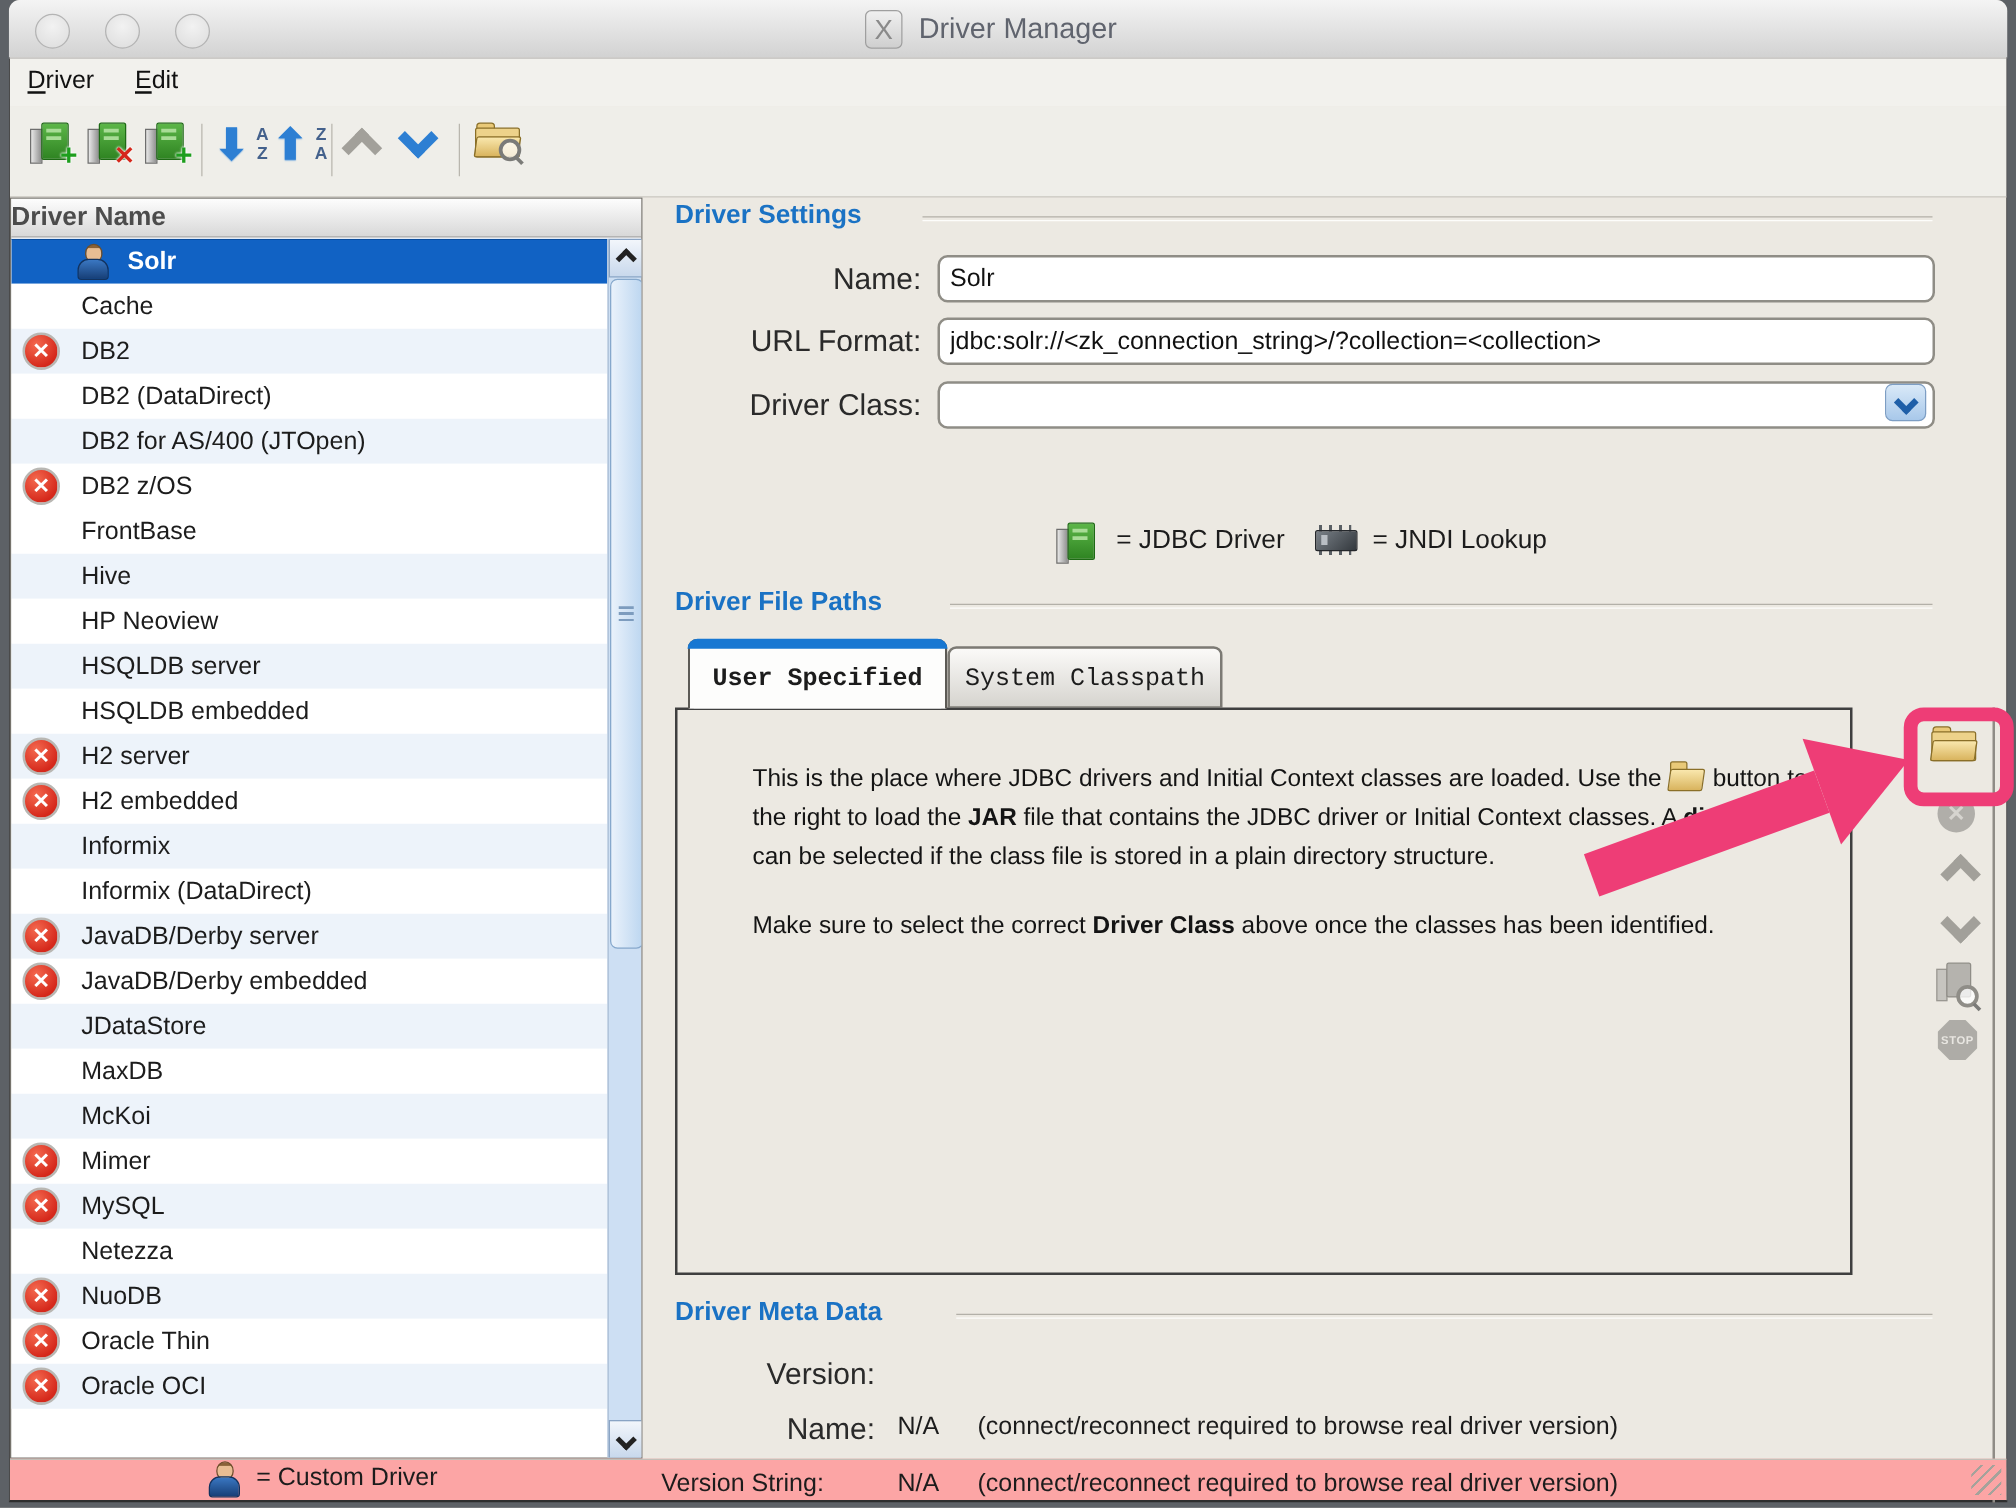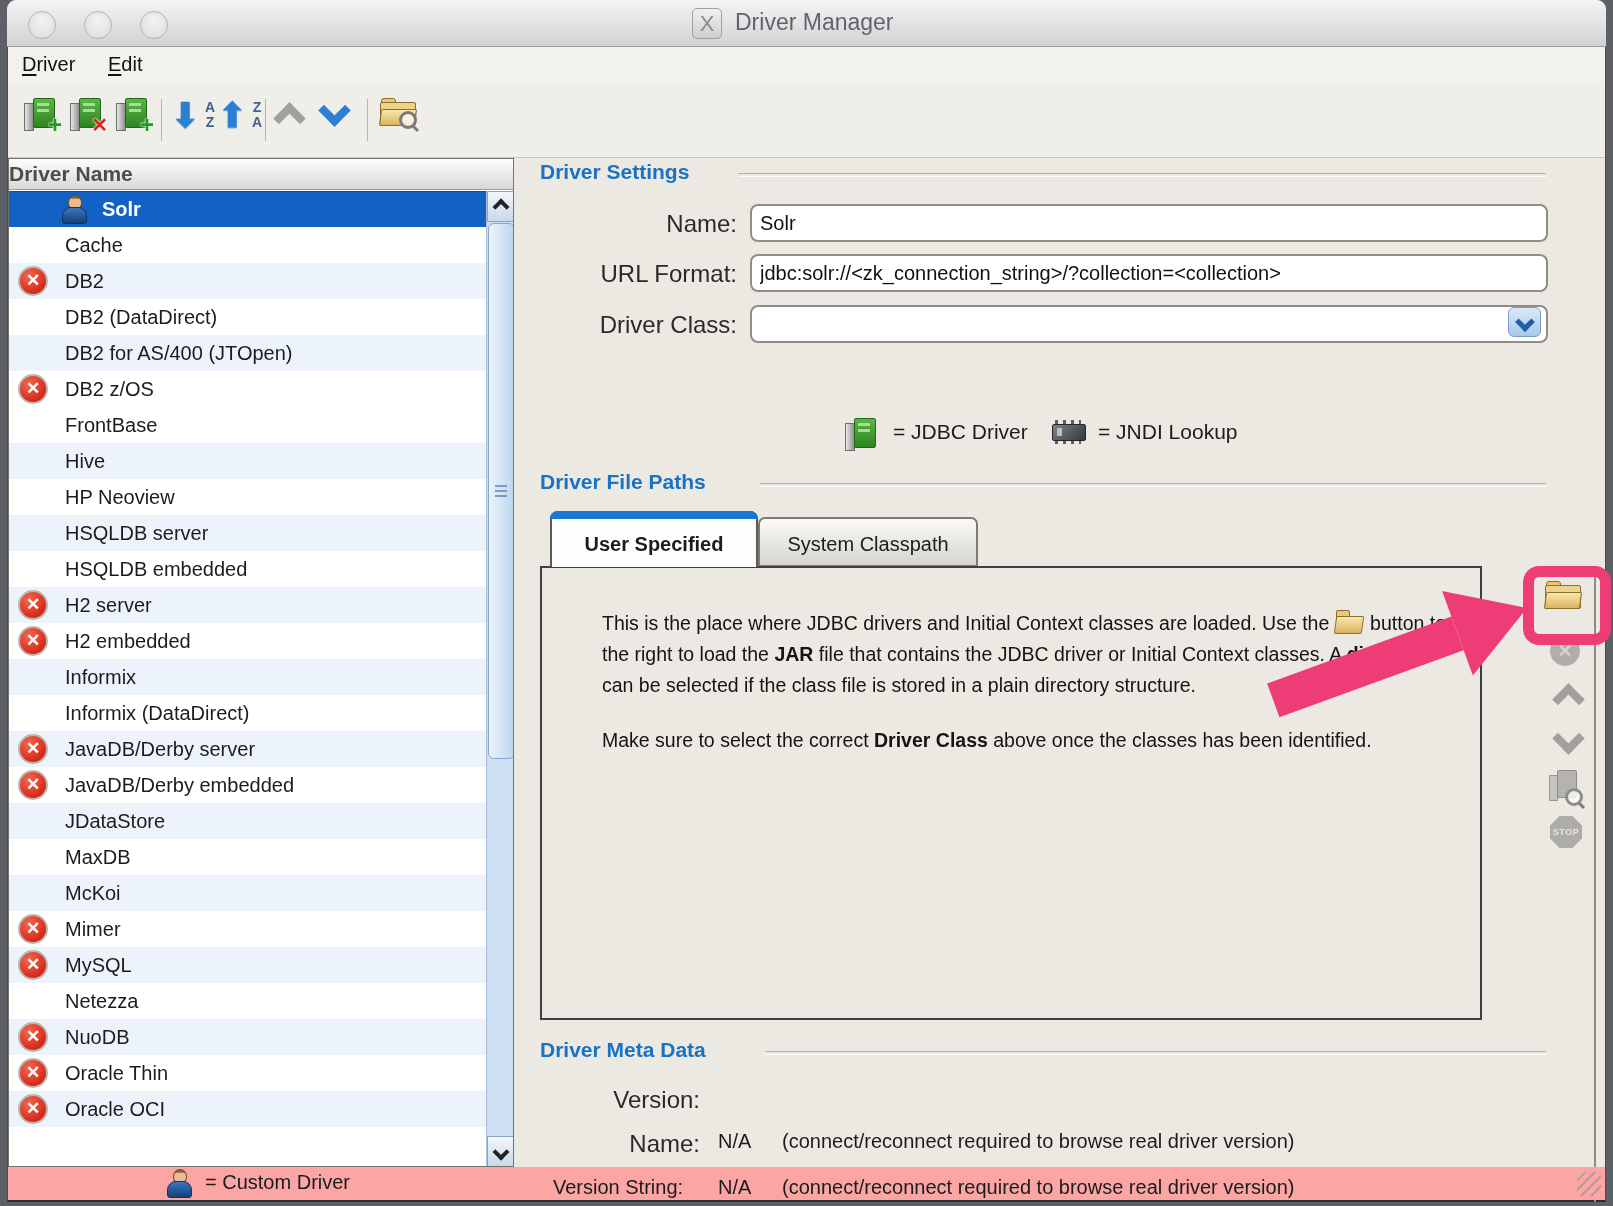--- a/index.html
+++ b/index.html
@@ -125,21 +125,21 @@
   .flabel{position:absolute;font-size:24px;color:#2a2a2a;text-align:right;}
   .field{position:absolute;height:34px;background:#fff;border:2px solid #8f8d86;border-radius:8px;
      font-size:20px;padding:0 8px;font-family:"Liberation Sans",sans-serif;color:#111;}
   #combobtn{left:1508px;top:307px;width:33px;height:30px;border-radius:6px;
      background:linear-gradient(#d9e9f8,#a8c8ea);border:1px solid #7d9ec4;text-align:center;}
   #combobtn .chev{width:9px;height:9px;border-width:5px 5px 0 0;border-color:#1f5fa8;margin-top:7px;}
 
   .legendtext{position:absolute;font-size:21px;color:#1c1c1c;white-space:nowrap;}
 
   
-  .tab{position:absolute;font-size:20px;text-align:center;box-sizing:border-box;}
+  .tab{position:absolute;font-size:20px;text-align:center;box-sizing:border-box;font-family:Liberation Mono, monospace;}
   #tab-active{left:550px;top:511px;width:208px;height:56px;background:#fdfdfc;border:2px solid #5c5a55;
      border-bottom:none;border-radius:8px 8px 0 0;font-weight:bold;line-height:62px;z-index:2;}
   #tab-active .bluebar{position:absolute;left:-2px;top:-2px;width:208px;height:8px;background:#1777d2;
      border-radius:8px 8px 0 0;}
   #tab-inactive{left:758px;top:517px;width:220px;height:50px;background:linear-gradient(#fbfaf8,#d6d4cf);
      border:2px solid #7c7a74;border-radius:7px 7px 0 0;line-height:50px;z-index:1;}
 
   
   #tabpanel{left:540px;top:566px;width:942px;height:454px;border:2px solid #3f3f3f;background:#ece9e2;z-index:1;}
   #desc{position:absolute;left:60px;top:40px;width:856px;font-size:19.5px;line-height:31px;color:#141414;}
@@ -429,21 +429,21 @@
 
   <div class="flabel" style="left:540px;top:1086px;width:160px">Version:</div>
   <div class="flabel" style="left:540px;top:1130px;width:160px">Name:</div>
   <span class="metanote" style="left:718px;top:1130px">N/A</span>
   <span class="metanote" style="left:782px;top:1130px">(connect/reconnect required to browse real driver version)</span>
 
   
   <div class="abs" id="bottomstrip">
     <span class="person" id="custicon"></span>
     <span id="customnote">= Custom Driver</span>
-    <span class="metanote" style="left:545px;top:8px">Version String:</span>
+    <span class="metanote" style="left:521px;top:8px">Version String:</span>
     <span class="metanote" style="left:710px;top:8px">N/A</span>
     <span class="metanote" style="left:774px;top:8px">(connect/reconnect required to browse real driver version)</span>
     <span id="resizegrip"></span>
   </div>
 
   
   <div class="abs" id="pinkarrow">
     <span class="shaft"></span>
       <span class="head"></span>
   </div>

